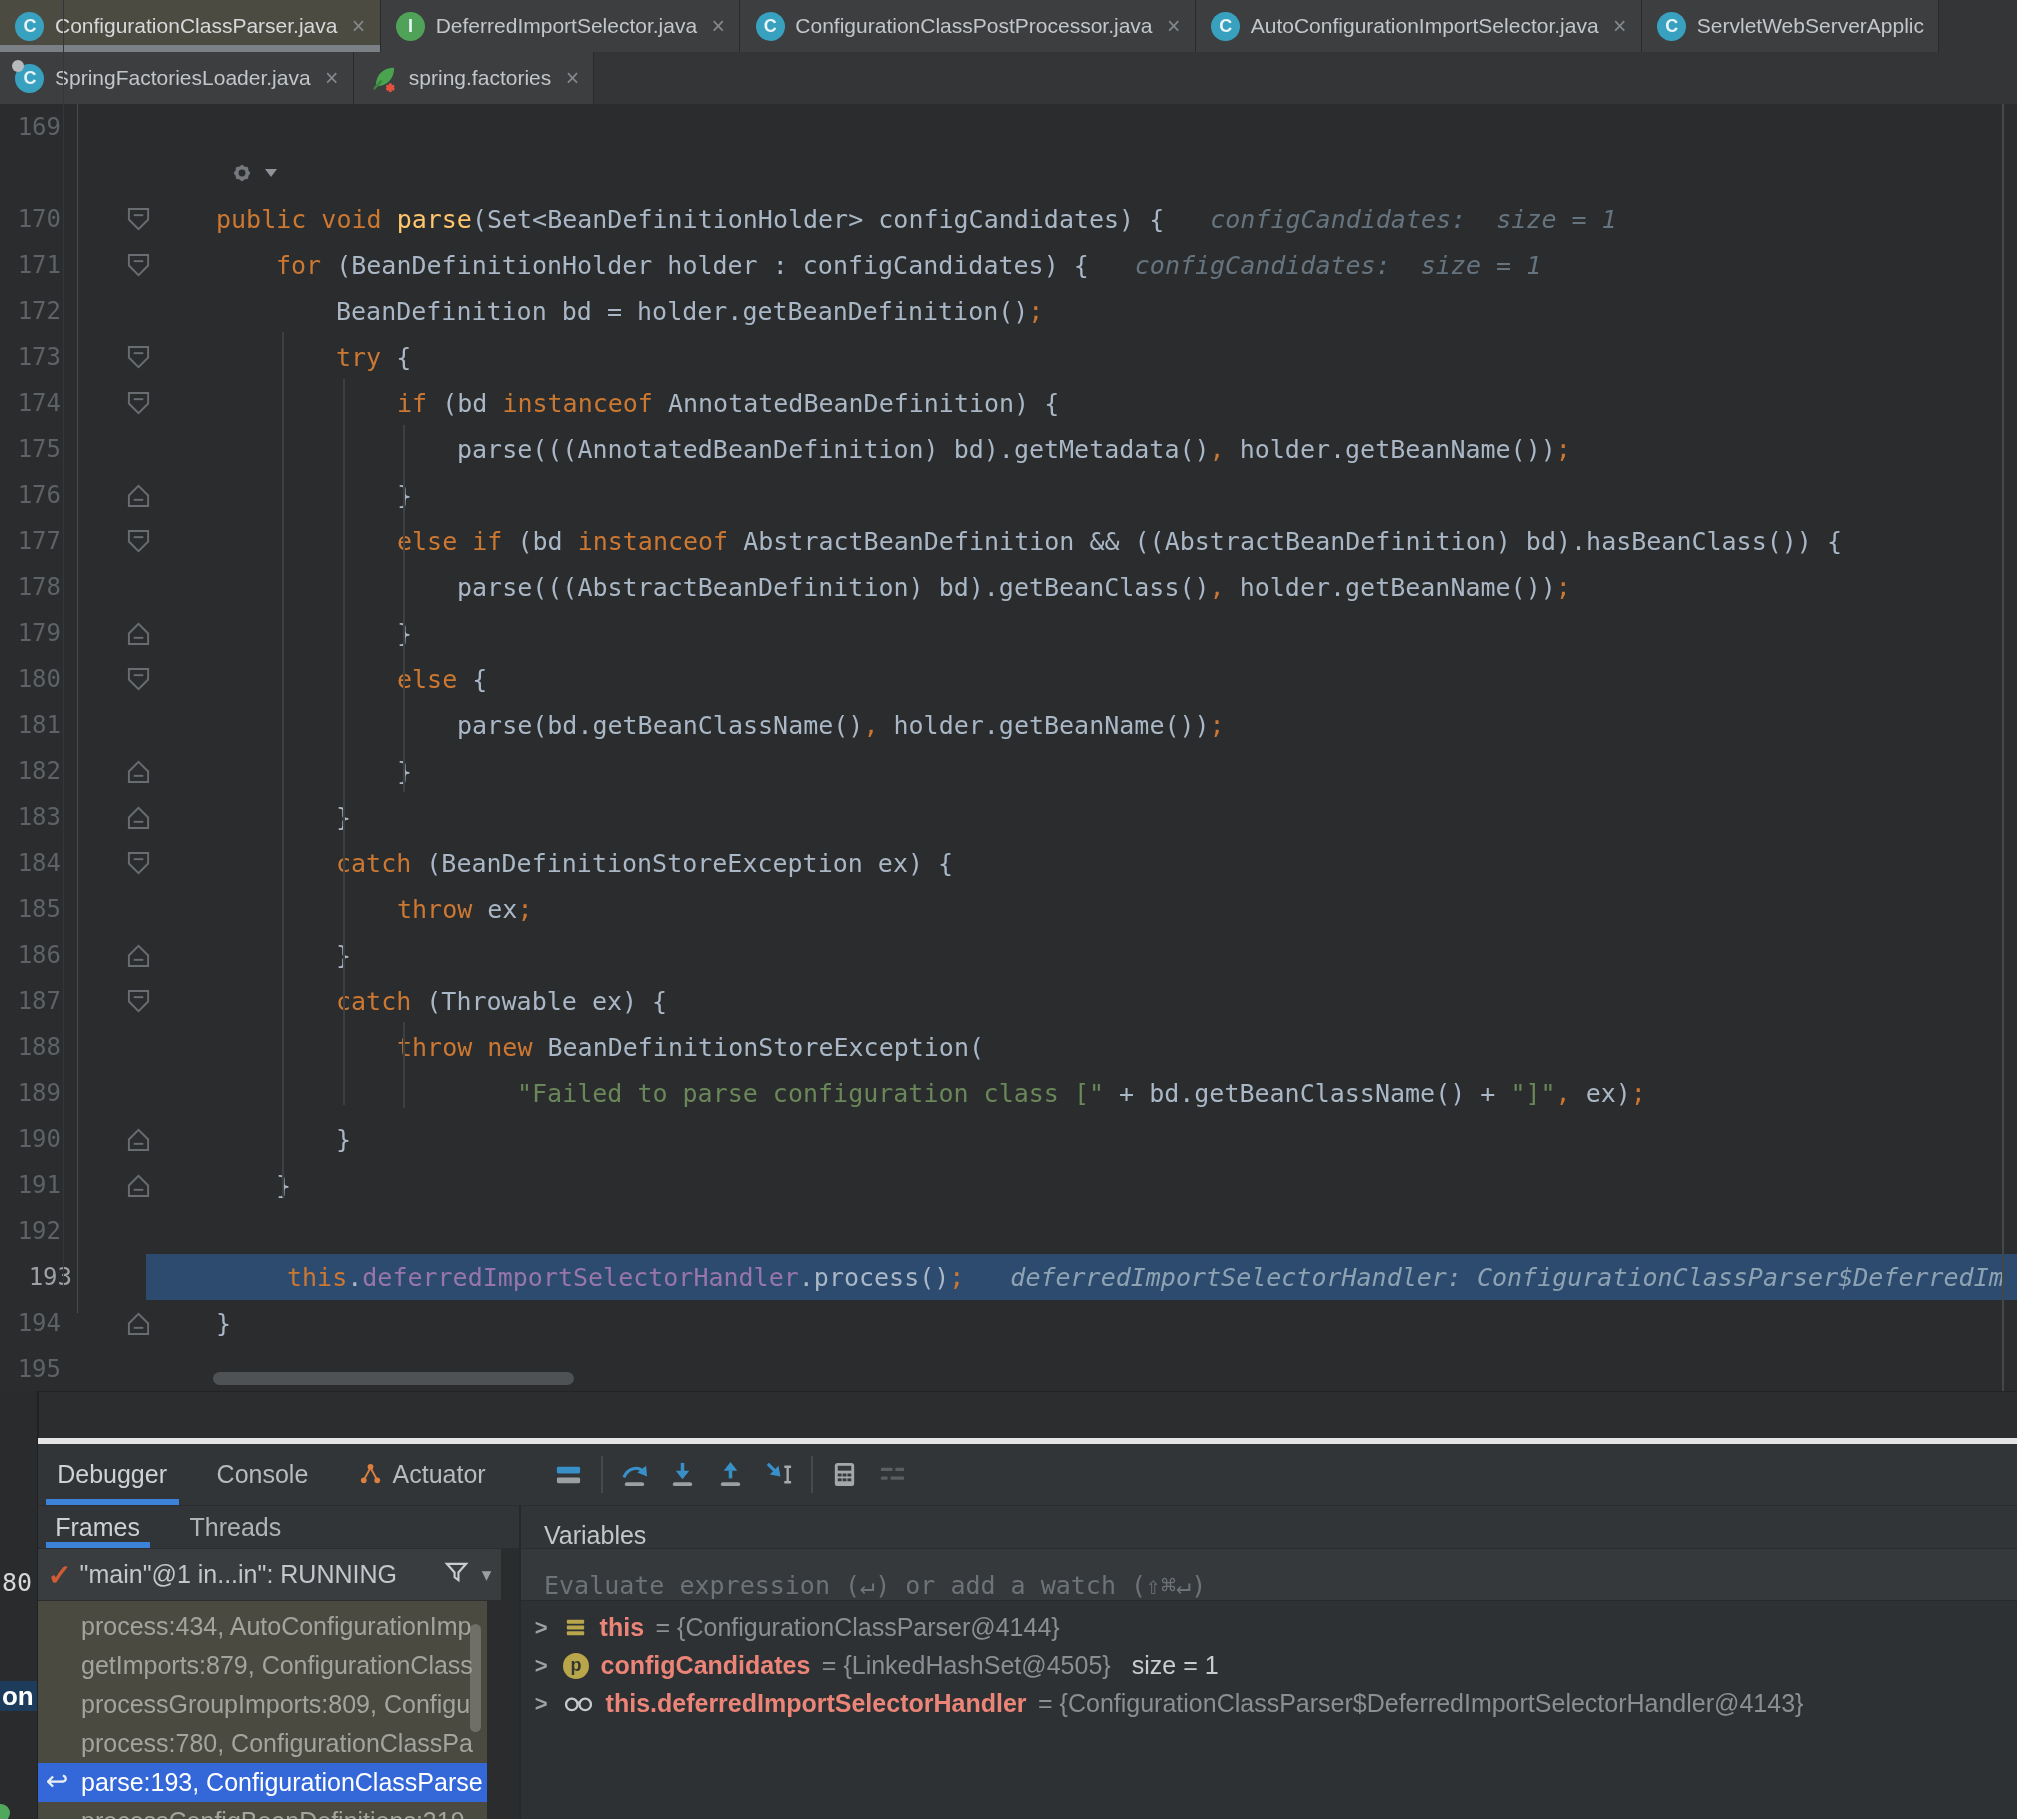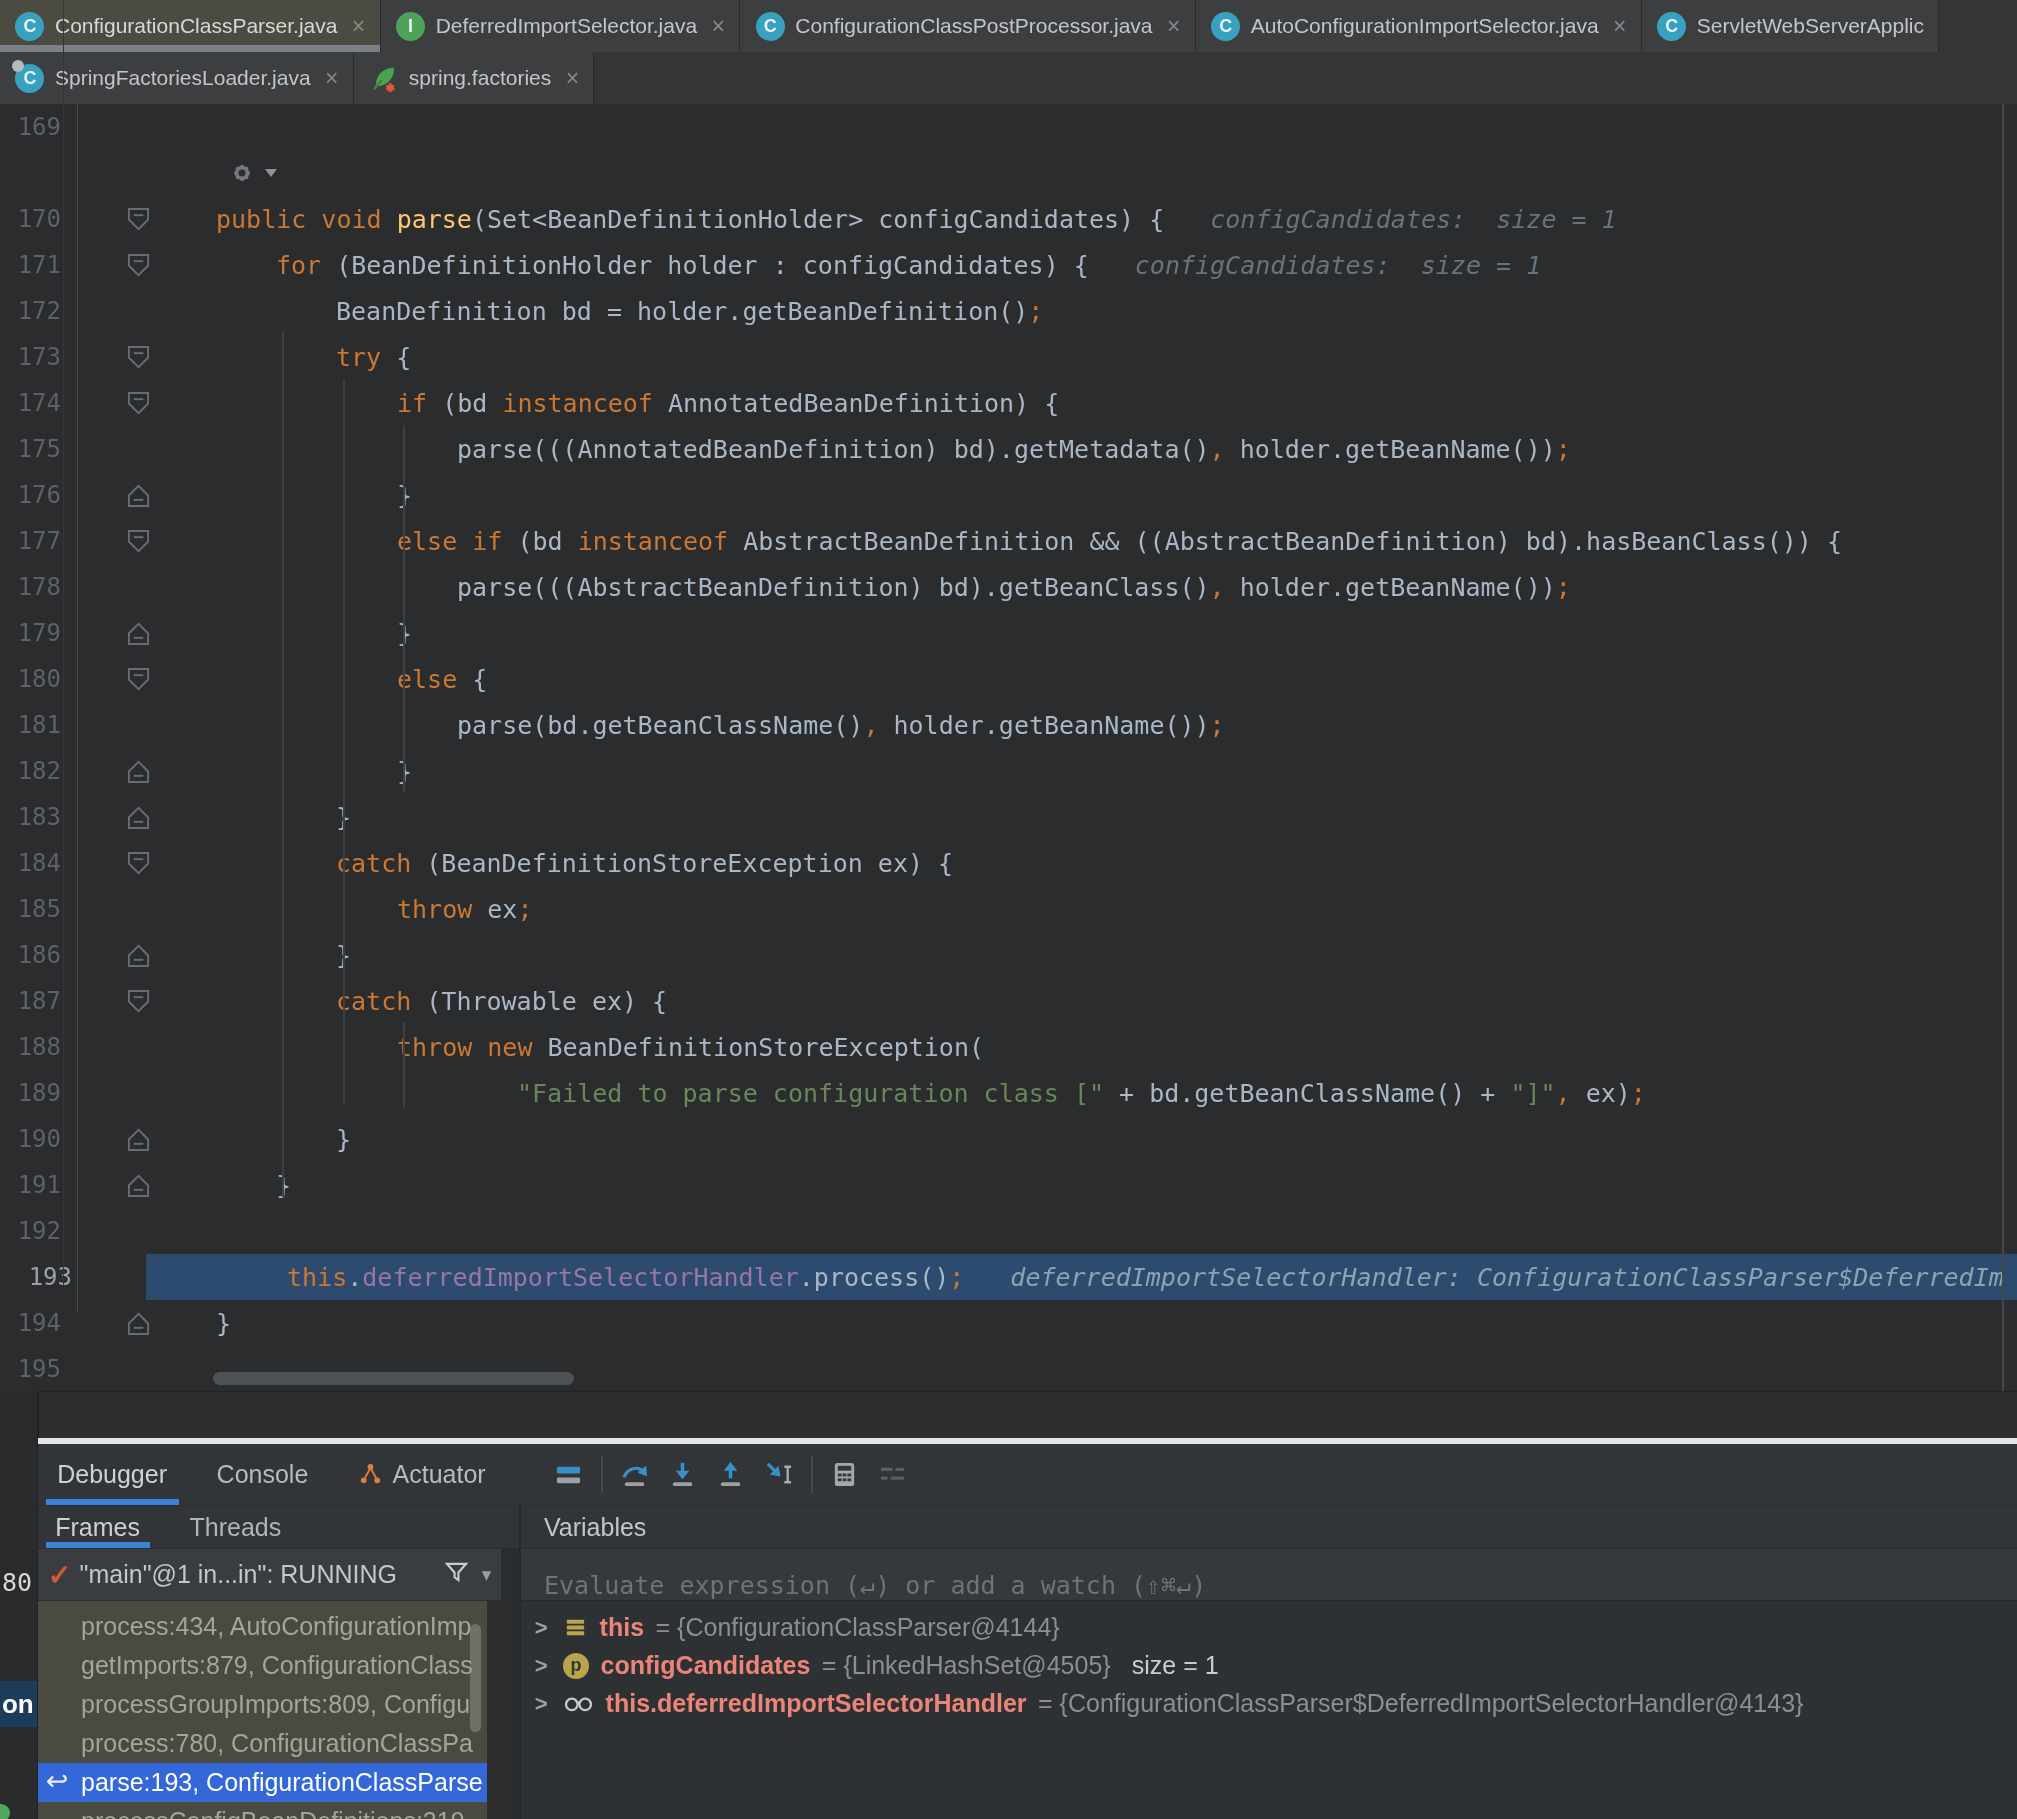--- a/index.html
+++ b/index.html
@@ -37,37 +37,37 @@
   #foldline{position:absolute;left:77px;top:104px;width:1px;height:1209px;background:#4a4d4f;}
   #rightline{position:absolute;left:2002px;top:104px;width:1.9px;height:1287px;background:#45484b;}
   #hscroll{position:absolute;left:213px;top:1372px;width:361px;height:13.4px;border-radius:6.7px;background:#56595c;opacity:.85;}
   .inlaygear{display:flex;align-items:center;gap:7.7px;padding-left:82px;}
   .chevdown{width:0;height:0;border-left:6.7px solid transparent;border-right:6.7px solid transparent;border-top:8.6px solid #8f9397;}
   
   #gapstrip{position:absolute;left:0;top:1391px;width:2017px;height:47px;background:#2b2d2e;border-top:1px solid #212324;}
   #leftstrip{position:absolute;left:0;top:1391px;width:37px;height:428px;background:#292b2d;overflow:hidden;}
   #stripdiv{position:absolute;left:37px;top:1391px;width:1.9px;height:428px;background:#1f2123;}
   .frag-upper{position:absolute;left:1.9px;top:177px;font-family:"DejaVu Sans Mono",monospace;font-size:25px;color:#d6d8da;white-space:nowrap;}
-  .frag-lowerbox{position:absolute;left:0;top:290px;width:37px;height:46px;background:#1d3c5c;display:flex;align-items:center;}
+  .frag-lowerbox{position:absolute;left:0;top:290px;width:37px;height:30px;background:#1d3c5c;display:flex;align-items:center;}
   .frag-lowerbox span{font-size:26px;font-weight:bold;color:#fff;padding-left:1.9px;}
   .frag-greendot{position:absolute;left:-7.7px;top:413px;width:18px;height:18px;border-radius:50%;background:#4fa85c;}
   #dtoolbar{position:absolute;left:38px;top:1438px;width:1979px;height:67px;background:#323538;border-top:6px solid #e5e5e5;
             display:flex;align-items:center;padding-left:13.4px;box-sizing:border-box;}
   .dtab{display:flex;align-items:center;height:100%;padding:0 5.8px;margin-right:38px;font-size:25px;color:#b7bbbe;position:relative;}
   .dtab.active{color:#ced2d5;}
   .dtab.active::after{content:"";position:absolute;left:-5.8px;right:-5.8px;bottom:0;height:5.8px;background:#3b82d8;}
   .dtab .alabel{margin-left:9.6px;}
   .ibtn{width:29px;height:29px;display:flex;align-items:center;justify-content:center;margin:0 9.6px;flex:0 0 auto;}
   .sep{width:1.9px;height:37px;background:#474a4d;margin:0 7.7px;flex:0 0 auto;}
   #dheader{position:absolute;left:38px;top:1505px;width:1979px;height:43px;background:#323538;border-top:1px solid #2a2c2e;box-sizing:border-box;}
   .stabs{display:flex;align-items:center;height:100%;padding-left:13.4px;}
   .stab{display:flex;align-items:center;height:100%;padding:0 3.8px;margin-right:42px;font-size:25px;color:#b0b4b7;position:relative;}
   .stab.active{color:#ced1d4;}
   .stab.active::after{content:"";position:absolute;left:-5.8px;right:-5.8px;bottom:0;height:5.8px;background:#3b82d8;}
-  #varslabel{position:absolute;left:506px;top:0;height:100%;display:flex;align-items:center;font-size:25px;color:#c3c7ca;}
+  #varslabel{position:absolute;left:506px;top:8px;height:100%;display:flex;align-items:center;font-size:25px;color:#c3c7ca;}
   #threadrow{position:absolute;left:38px;top:1549px;width:463px;height:52px;background:#3a3d40;border-bottom:1px solid #2b2d2f;
              display:flex;align-items:center;padding:0 9.6px;gap:7.7px;box-sizing:border-box;}
   #threadrow .check{color:#d05b35;font-size:29px;font-weight:bold;}
   #threadrow .tlabel{flex:1;font-size:25px;color:#c3c7ca;white-space:nowrap;overflow:hidden;}
   #threadrow .caret{color:#9b9fa2;font-size:19px;margin-left:3.8px;}
   #frameslist{position:absolute;left:38px;top:1601px;width:449px;height:219px;background:#4b4a40;overflow:hidden;padding-top:5.8px;box-sizing:border-box;}
   .frow{height:39px;display:flex;align-items:center;padding-left:43px;font-size:25px;color:#a2a49e;white-space:nowrap;position:relative;overflow:hidden;}
   .frow.selected{background:#3468d8;color:#ffffff;}
   .frow .ret{position:absolute;left:7.7px;top:50%;transform:translateY(-54%);color:#e9edf0;font-size:27px;}
   #fscroll{position:absolute;right:5.8px;top:23px;width:11.5px;height:108px;border-radius:5.8px;background:#9b9e96;opacity:.45;}

